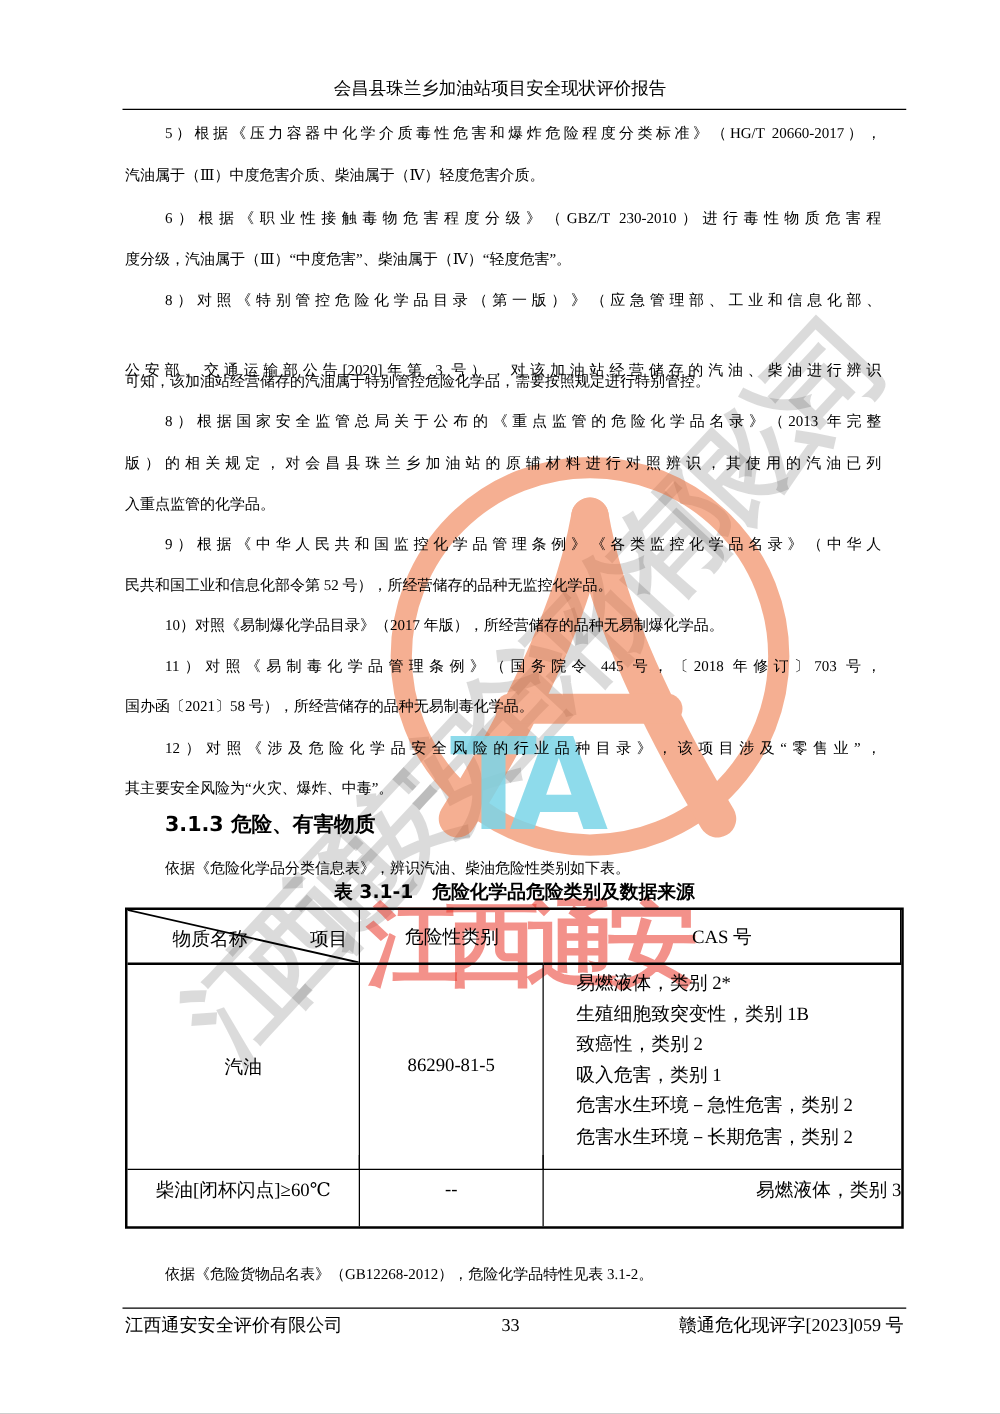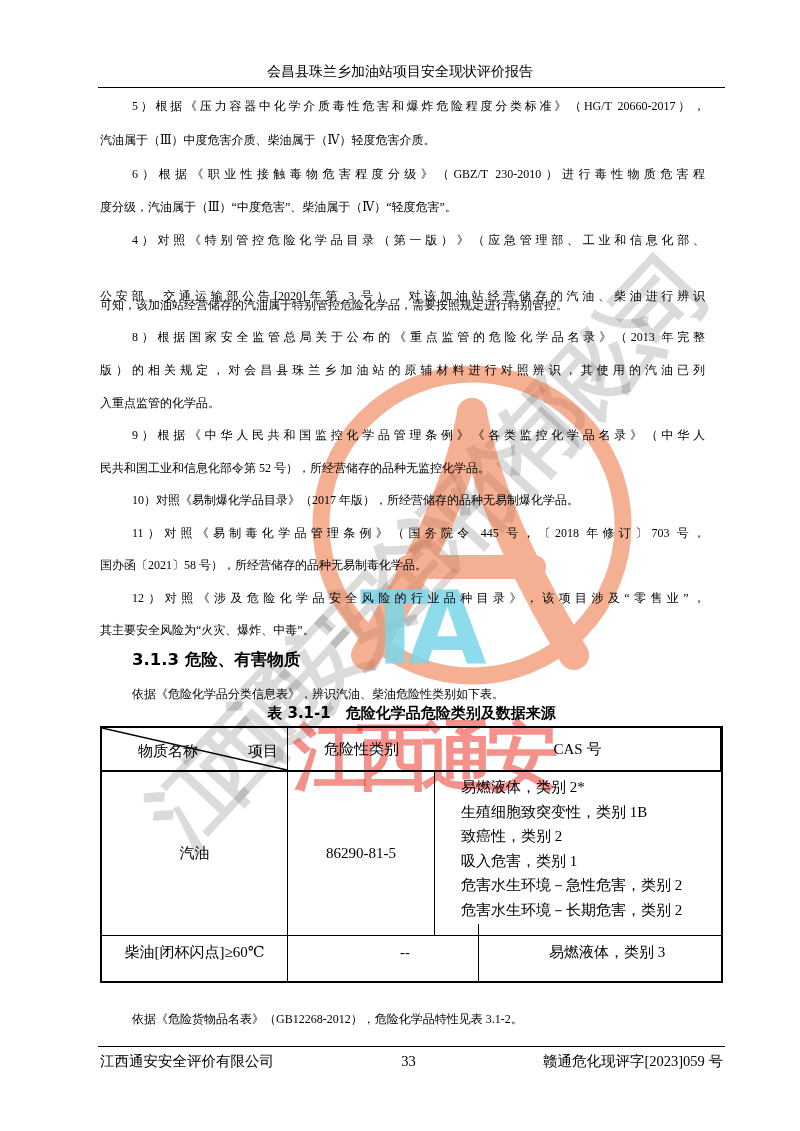--- a/index.html
+++ b/index.html
@@ -53,31 +53,31 @@
     font-weight:bold; font-size:15px; line-height:20px;
   }
   
   .tbl {
     position:absolute; left:100px; top:726px; width:623px;
     border:2.5px solid #000; box-sizing:border-box; background:transparent;
   }
   .trow { display:grid; grid-template-columns:186px 147px 1fr; }
   .trow.thead { height:44px; }
   .trow.r1 { height:152px; }
-  .trow.r2 { height:57px;gap:44px; }
+  .trow.r2 { height:57px; }
   .cell { border-right:1px solid #000; box-sizing:border-box; position:relative; font-size:15px; }
   .cell.last { border-right:none; }
   .thead .cell { border-bottom:2px solid #000; }
   .r1 .cell { border-bottom:1px solid #000; }
   .cc { display:flex; align-items:center; justify-content:center; text-align:center; }
   .diag-svg { position:absolute; left:0; top:0; width:100%; height:100%; }
   .diag-label-br { position:absolute; right:9px; bottom:9px; }
   .diag-label-bl { position:absolute; left:36px; bottom:9px; }
   .hazards { padding:3px 4px 12px 26px; line-height:24.6px; }
-  .hazard-single { display:flex; align-items:center; padding-left:26px; }
+  .hazard-single { display:flex; align-items:center; padding-left:26px;justify-content:flex-end; }
   
   .footer-row {
     position:absolute; left:100px; top:1051px; width:623px;
     display:flex; justify-content:space-between; align-items:baseline;
     font-size:14.5px; line-height:20px;
   }
 </style>
 </head>
 <body>
 
@@ -97,21 +97,21 @@
 
   <div class="content">
 
     <div class="doc-title">会昌县珠兰乡加油站项目安全现状评价报告</div>
     <div class="hrule" style="top:87px;"></div>
 
     <div class="line ind full" style="top:95px;">5）根据《压力容器中化学介质毒性危害和爆炸危险程度分类标准》（HG/T 20660-2017），</div>
     <div class="line" style="top:129px;">汽油属于（Ⅲ）中度危害介质、柴油属于（Ⅳ）轻度危害介质。</div>
     <div class="line ind full" style="top:163px;">6）根据《职业性接触毒物危害程度分级》（GBZ/T 230-2010）进行毒性物质危害程</div>
     <div class="line" style="top:196px;">度分级，汽油属于（Ⅲ）“中度危害”、柴油属于（Ⅳ）“轻度危害”。</div>
-    <div class="line ind full" style="top:229px;">4）对照《特别管控危险化学品目录（第一版）》（应急管理部、工业和信息化部、</div>
+    <div class="line ind full" style="top:229px;">8）对照《特别管控危险化学品目录（第一版）》（应急管理部、工业和信息化部、</div>
     <div class="line full" style="top:261px;margin-top:24px;">公安部、交通运输部公告[2020]年第 3 号），对该加油站经营储存的汽油、柴油进行辨识</div>
     <div class="line" style="top:294px;">可知，该加油站经营储存的汽油属于特别管控危险化学品，需要按照规定进行特别管控。</div>
     <div class="line ind full" style="top:326px;">8）根据国家安全监管总局关于公布的《重点监管的危险化学品名录》（2013 年完整</div>
     <div class="line full" style="top:359px;">版）的相关规定，对会昌县珠兰乡加油站的原辅材料进行对照辨识，其使用的汽油已列</div>
     <div class="line" style="top:392px;">入重点监管的化学品。</div>
     <div class="line ind full" style="top:424px;">9）根据《中华人民共和国监控化学品管理条例》《各类监控化学品名录》（中华人</div>
     <div class="line" style="top:457px;">民共和国工业和信息化部令第 52 号），所经营储存的品种无监控化学品。</div>
     <div class="line ind" style="top:489px;">10）对照《易制爆化学品目录》（2017 年版），所经营储存的品种无易制爆化学品。</div>
     <div class="line ind full" style="top:522px;">11）对照《易制毒化学品管理条例》（国务院令 445 号，〔2018 年修订〕703 号，</div>
     <div class="line" style="top:554px;">国办函〔2021〕58 号），所经营储存的品种无易制毒化学品。</div>

